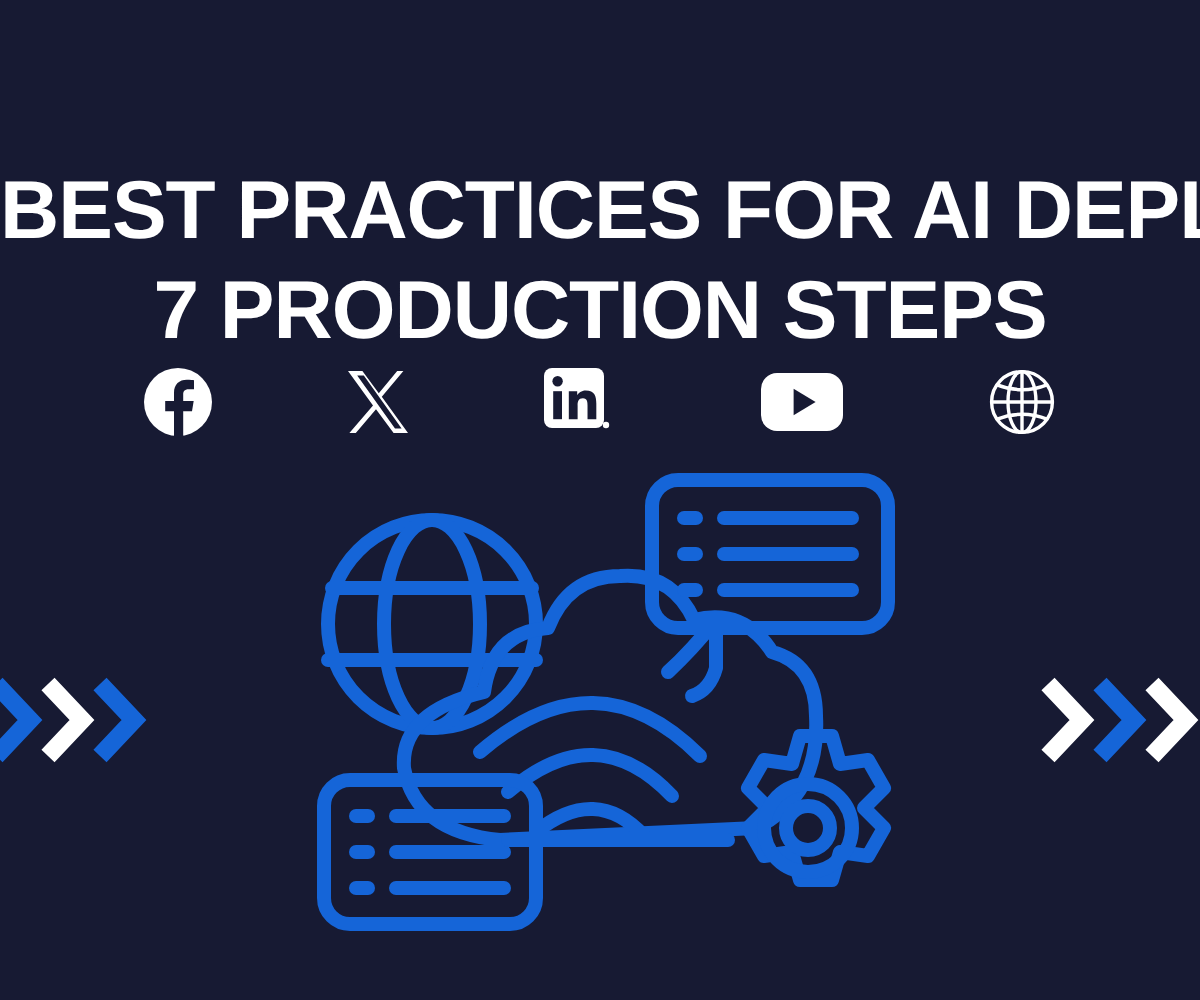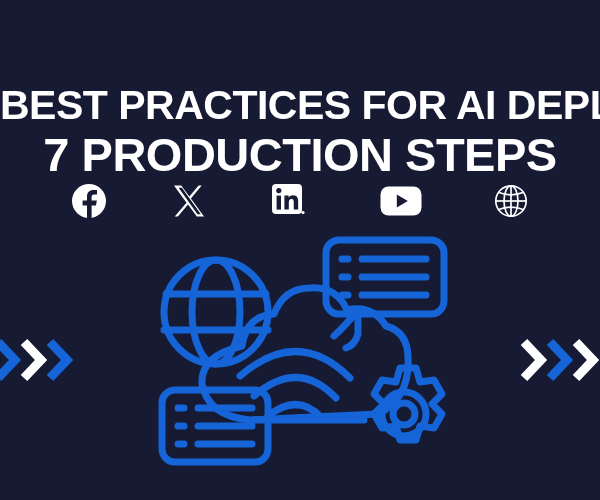--- a/index.html
+++ b/index.html
@@ -31,21 +31,21 @@
     font-size: 41px;
     line-height: 42px;
     letter-spacing: -0.5px;
     white-space: nowrap;
   }
   .title-line.line1 {
     font-size: 41px;
     margin-bottom: 0px;
   }
   .title-line.line2 {
-    font-size: 47px;
+    font-size: 41px;
     margin-top: 8px;
   }
 
   
   .social-row {
     position: absolute;
     top: 179px;
     left: 0;
     width: 600px;
     height: 44px;

